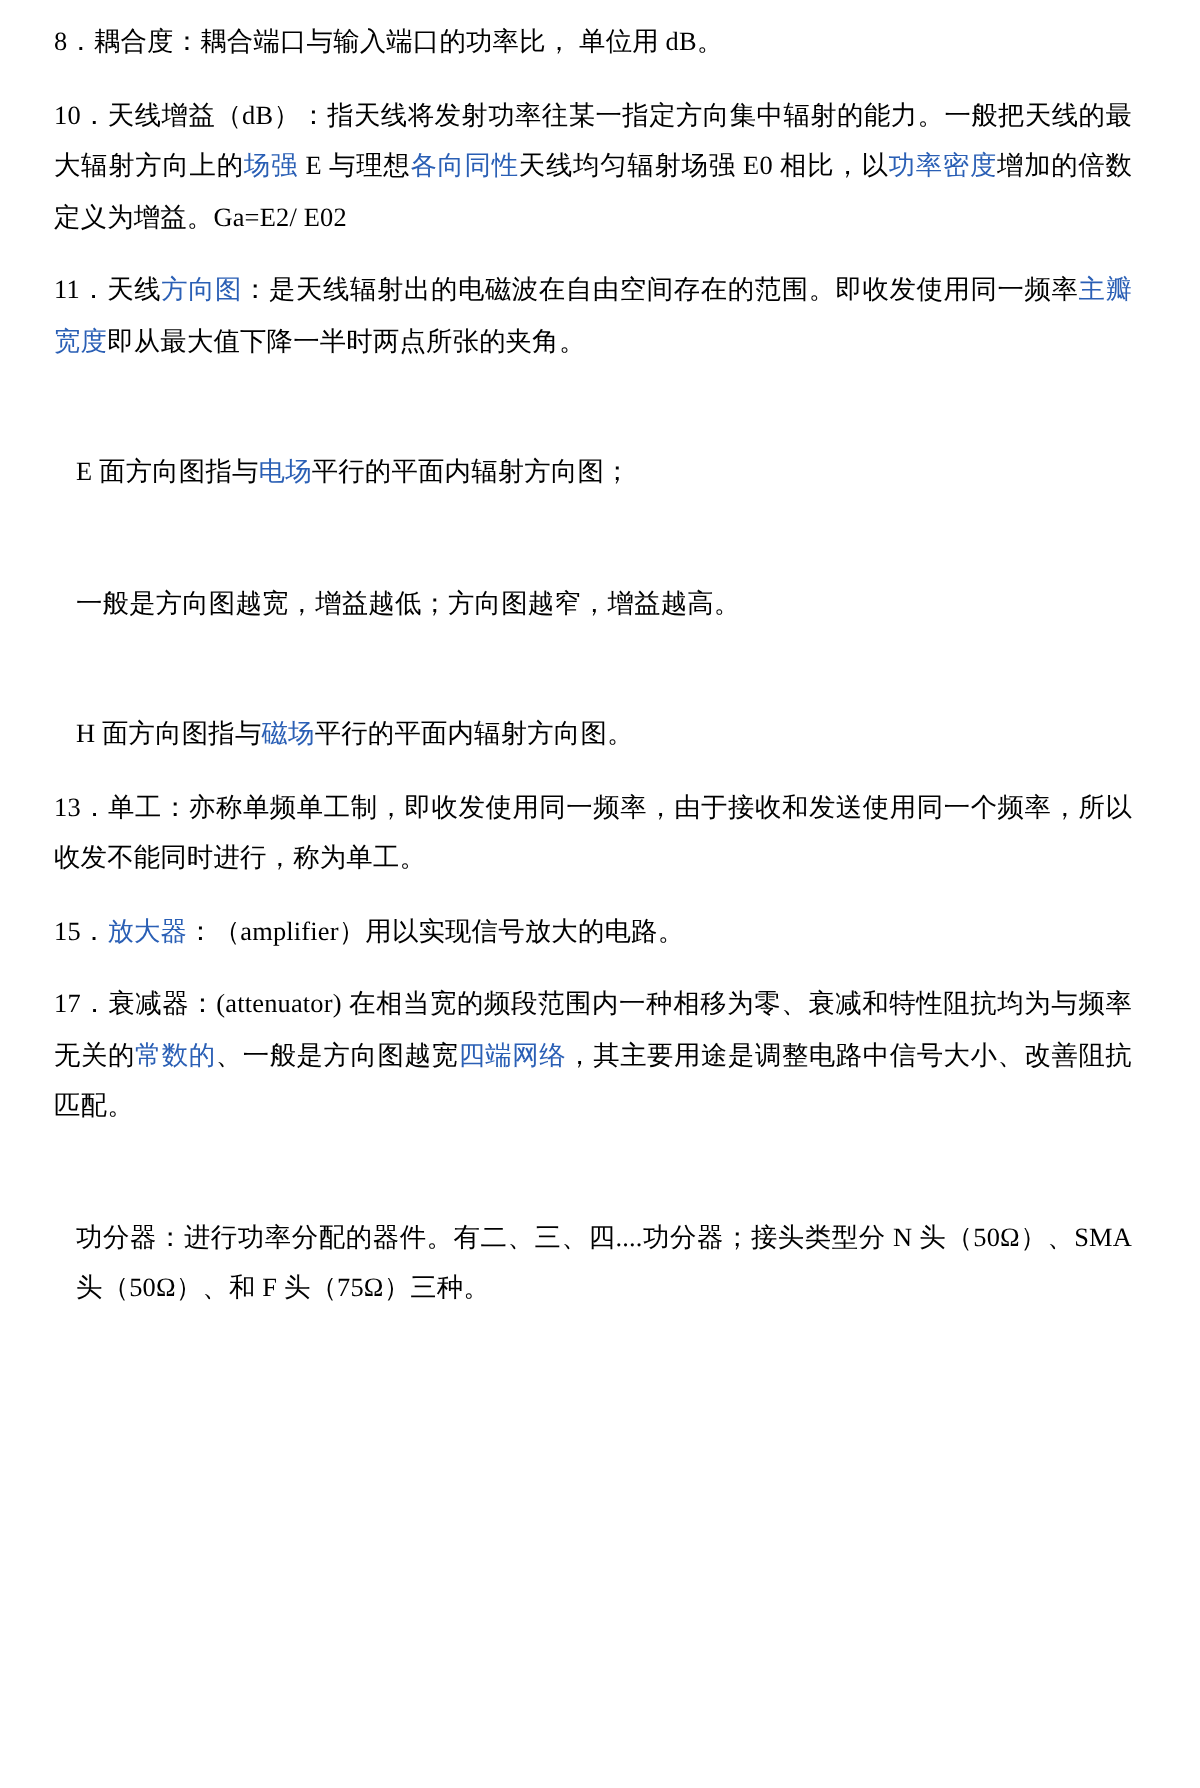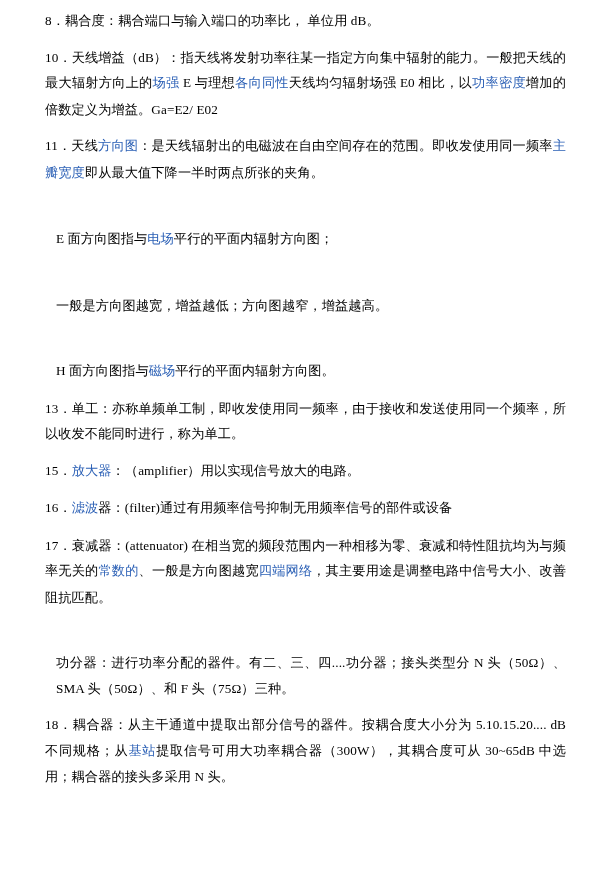--- a/index.html
+++ b/index.html
@@ -11,55 +11,52 @@
     width: 600px;
     height: 894px;
     font-family: "Liberation Serif", "DejaVu Serif", serif;
     color: #000000;
     overflow: hidden;
   }
   .page {
     width: 588px;
     height: 894px;
     box-sizing: border-box;
-    padding: 8px 22px 0 26px;
+    padding: 8px 22px 0 8px;
     position: relative;
   }
   .para {
     font-size: 13.2px;
     line-height: 25.5px;
     text-align: justify;
     text-justify: inter-ideograph;
     margin: 0 0 11px 0;
     text-indent: 0;
     letter-spacing: 0.1px;
   }
   .para.indent {
     padding-left: 19px;
   }
   .para.indent2 {
     padding-left: 30px;
     margin-top: 40px;
   }
   .link {
     color: #2a5fb5;
-    font-family: Liberation Mono, monospace;
   }
 </style>
 </head>
 <body>
 
 <div class="page">
   <div id="doc-body">
       <p class="para indent"><span>8．耦合度：耦合端口与输入端口的功率比，    单位用 dB。</span></p>
       <p class="para indent"><span>10．天线增益（dB）：指天线将发射功率往某一指定方向集中辐射的能力。一般把天线的最大辐射方向上的</span><span class="link">场强</span><span> E 与理想</span><span class="link">各向同性</span><span>天线均匀辐射场强 E0 相比，以</span><span class="link">功率密度</span><span>增加的倍数定义为增益。Ga=E2/ E02</span></p>
       <p class="para indent"><span>11．天线</span><span class="link">方向图</span><span>：是天线辐射出的电磁波在自由空间存在的范围。即收发使用同一频率</span><span class="link">主瓣宽度</span><span>即从最大值下降一半时两点所张的夹角。</span></p>
       <p class="para indent2"><span>E 面方向图指与</span><span class="link">电场</span><span>平行的平面内辐射方向图；</span></p>
       <p class="para indent2"><span>一般是方向图越宽，增益越低；方向图越窄，增益越高。</span></p>
       <p class="para indent2"><span>H 面方向图指与</span><span class="link">磁场</span><span>平行的平面内辐射方向图。</span></p>
       <p class="para indent"><span>13．单工：亦称单频单工制，即收发使用同一频率，由于接收和发送使用同一个频率，所以收发不能同时进行，称为单工。</span></p>
       <p class="para indent"><span>15．</span><span class="link">放大器</span><span>：（amplifier）用以实现信号放大的电路。</span></p>
-      <p class="para indent"><span>16．</span><span class="link">滤波</span><span>器：(filter)通过有用频率信号抑制无用频率信号的部件或设备</span></p>
       <p class="para indent"><span>17．衰减器：(attenuator) 在相当宽的频段范围内一种相移为零、衰减和特性阻抗均为与频率无关的</span><span class="link">常数的</span><span>、一般是方向图越宽</span><span class="link">四端网络</span><span>，其主要用途是调整电路中信号大小、改善阻抗匹配。</span></p>
       <p class="para indent2"><span>功分器：进行功率分配的器件。有二、三、四....功分器；接头类型分 N 头（50Ω）、SMA 头（50Ω）、和 F 头（75Ω）三种。</span></p>
-      <p class="para indent"><span>18．耦合器：从主干通道中提取出部分信号的器件。按耦合度大小分为 5.10.15.20.... dB 不同规格；从</span><span class="link">基站</span><span>提取信号可用大功率耦合器（300W），其耦合度可从 30~65dB 中选用；耦合器的接头多采用 N 头。</span></p>
     </div>
 </div>
 
 </body></html>

